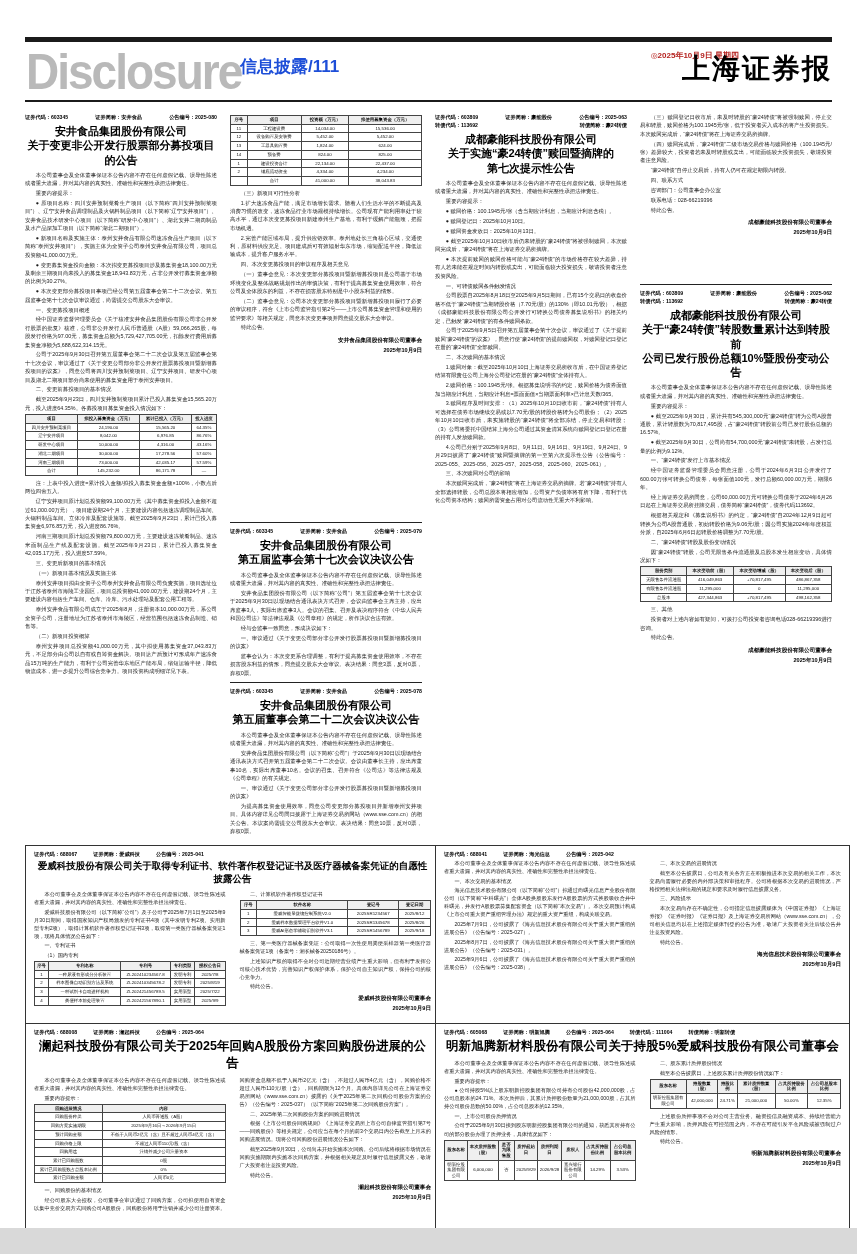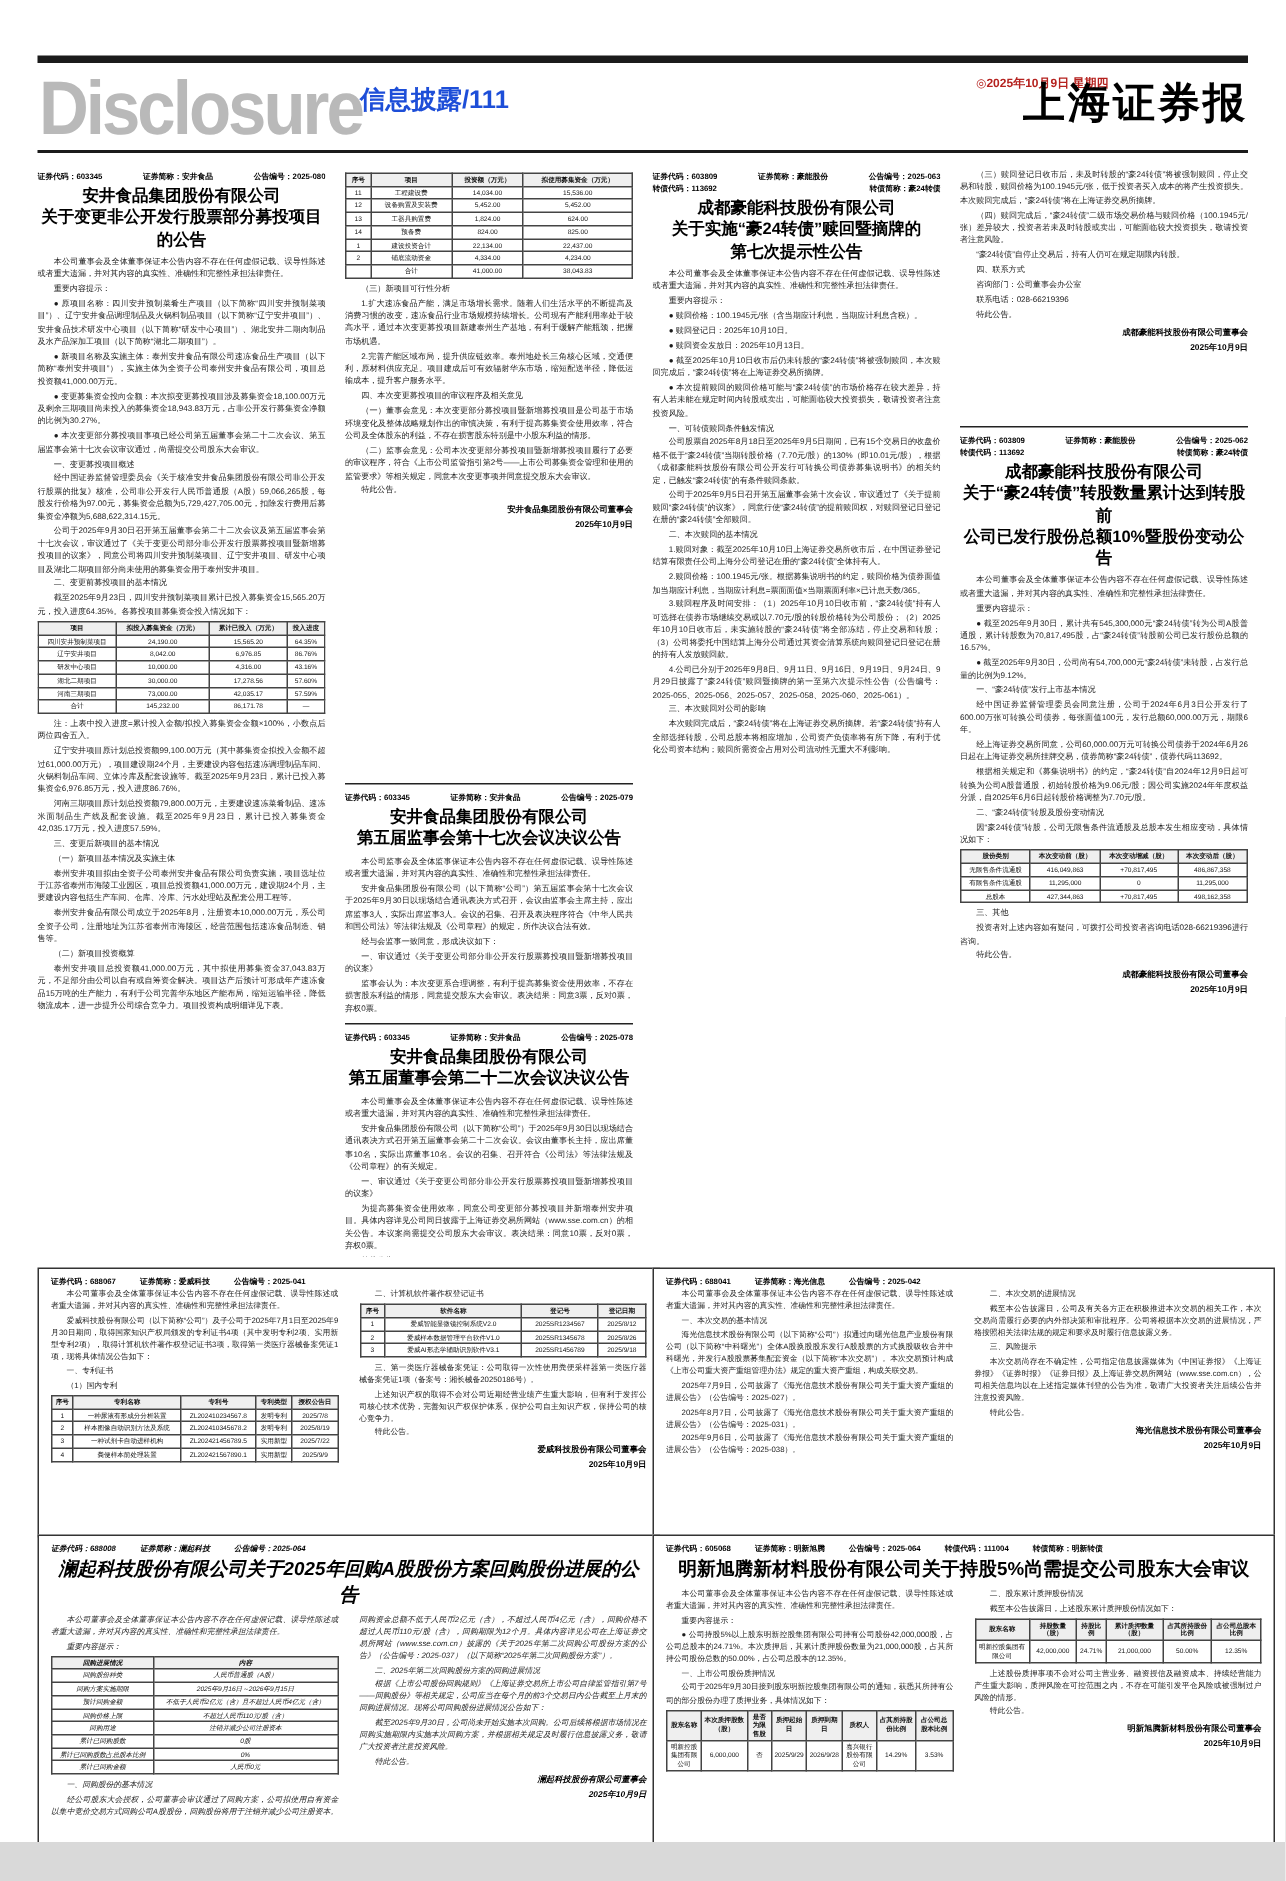--- a/index.html
+++ b/index.html
@@ -21,21 +21,21 @@
   .meta{display:flex;justify-content:space-between;font-size:5.2px;font-weight:bold;margin:1px 0;color:#000;}
   .ttl{font-size:11px;line-height:1.3;text-align:center;font-weight:bold;margin:3px 0 4px;white-space:pre-line;color:#000;}
   .bd p{margin:0 0 1.5px;font-size:5.4px;line-height:1.55;text-align:justify;text-indent:2em;color:#1c1c1c;}
   .tbl{width:100%;border-collapse:collapse;margin:2px 0 3px;}
   .tbl td{border:0.6px solid #444;font-size:4.4px;padding:1px;text-align:center;color:#111;line-height:1.3;}
   .th-row td{font-weight:bold;background:#efefef;}
   .sig{text-align:right;font-size:5.6px;font-weight:bold;margin-top:3px;line-height:1.8;color:#000;}
   .box{position:absolute;border:1.2px solid #333;padding:4px 8px;overflow:hidden;background:#fff;}
   #box-aw{left:25px;top:845px;width:397px;height:170px;}
   #box-hg{left:435px;top:845px;width:397px;height:170px;}
-  #box-lq{left:25px;top:1023px;width:397px;height:216px;font-style:italic;}
+  #box-lq{left:25px;top:1023px;width:397px;height:216px;}
   #box-mx{left:435px;top:1023px;width:397px;height:216px;}
   .box .meta{justify-content:flex-start;gap:16px;}
   .box-ttl{text-align:center;font-weight:bold;margin:2px 0 4px;color:#000;}
   .t-lg{font-size:12.5px;}
   .t-sm{font-size:9.5px;}
   .cols2{column-count:2;column-gap:14px;}
   .box .bd p{font-size:5.2px;}
   #a1c{height:404px;}
   #a2{height:150px;}
   #a3{height:152px;}
@@ -389,20 +389,21 @@
 
   <section class="box" id="box-aw">
     <div class="meta-wrap">
 
     <div class="meta">
           <span>证券代码：688067</span>
           <span>证券简称：爱威科技</span>
           <span>公告编号：2025-041</span>
         </div>
       </div>
+    <h2 class="box-ttl t-sm">爱威科技股份有限公司关于取得专利证书、软件著作权登记证书及医疗器械备案凭证的自愿性披露公告</h2>
     <div class="cols2">
       <div class="bd">
 
       <p>本公司董事会及全体董事保证本公告内容不存在任何虚假记载、误导性陈述或者重大遗漏，并对其内容的真实性、准确性和完整性承担法律责任。</p>
           <p>爱威科技股份有限公司（以下简称“公司”）及子公司于2025年7月1日至2025年9月30日期间，取得国家知识产权局颁发的专利证书4项（其中发明专利2项、实用新型专利2项），取得计算机软件著作权登记证书3项，取得第一类医疗器械备案凭证1项，现将具体情况公告如下：</p>
           <p>一、专利证书</p>
           <p>（1）国内专利</p>
         </div>
       <table class="tbl">
         <thead>
@@ -601,21 +602,21 @@
     <div class="meta-wrap">
 
     <div class="meta">
           <span>证券代码：605068</span>
           <span>证券简称：明新旭腾</span>
           <span>公告编号：2025-064</span>
           <span>转债代码：111004</span>
           <span>转债简称：明新转债</span>
         </div>
       </div>
-    <h2 class="box-ttl t-lg">明新旭腾新材料股份有限公司关于持股5%尚需提交公司股东大会审议</h2>
+    <h2 class="box-ttl t-lg">明新旭腾新材料股份有限公司关于持股5%爱威科技股份有限公司董事会</h2>
     <div class="cols2">
       <div class="bd">
 
       <p>本公司董事会及全体董事保证本公告内容不存在任何虚假记载、误导性陈述或者重大遗漏，并对其内容的真实性、准确性和完整性承担法律责任。</p>
           <p>重要内容提示：</p>
           <p>● 公司持股5%以上股东明新控股集团有限公司持有公司股份42,000,000股，占公司总股本的24.71%。本次质押后，其累计质押股份数量为21,000,000股，占其所持公司股份总数的50.00%，占公司总股本的12.35%。</p>
           <p>一、上市公司股份质押情况</p>
           <p>公司于2025年9月30日接到股东明新控股集团有限公司的通知，获悉其所持有公司的部分股份办理了质押业务，具体情况如下：</p>
         </div>
       <table class="tbl">

